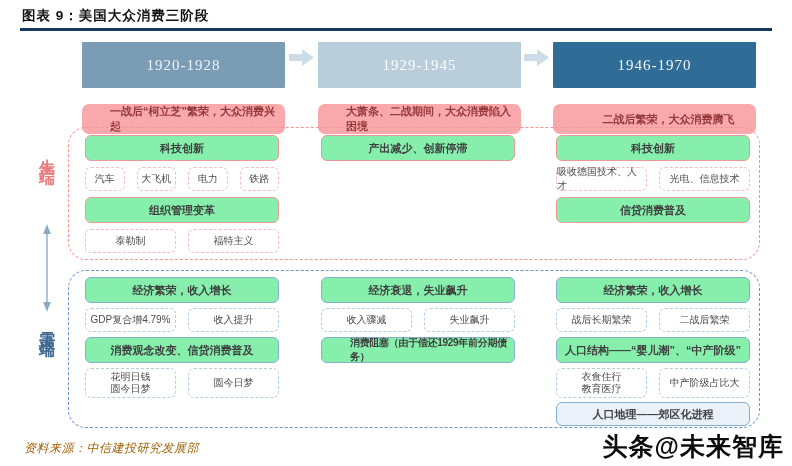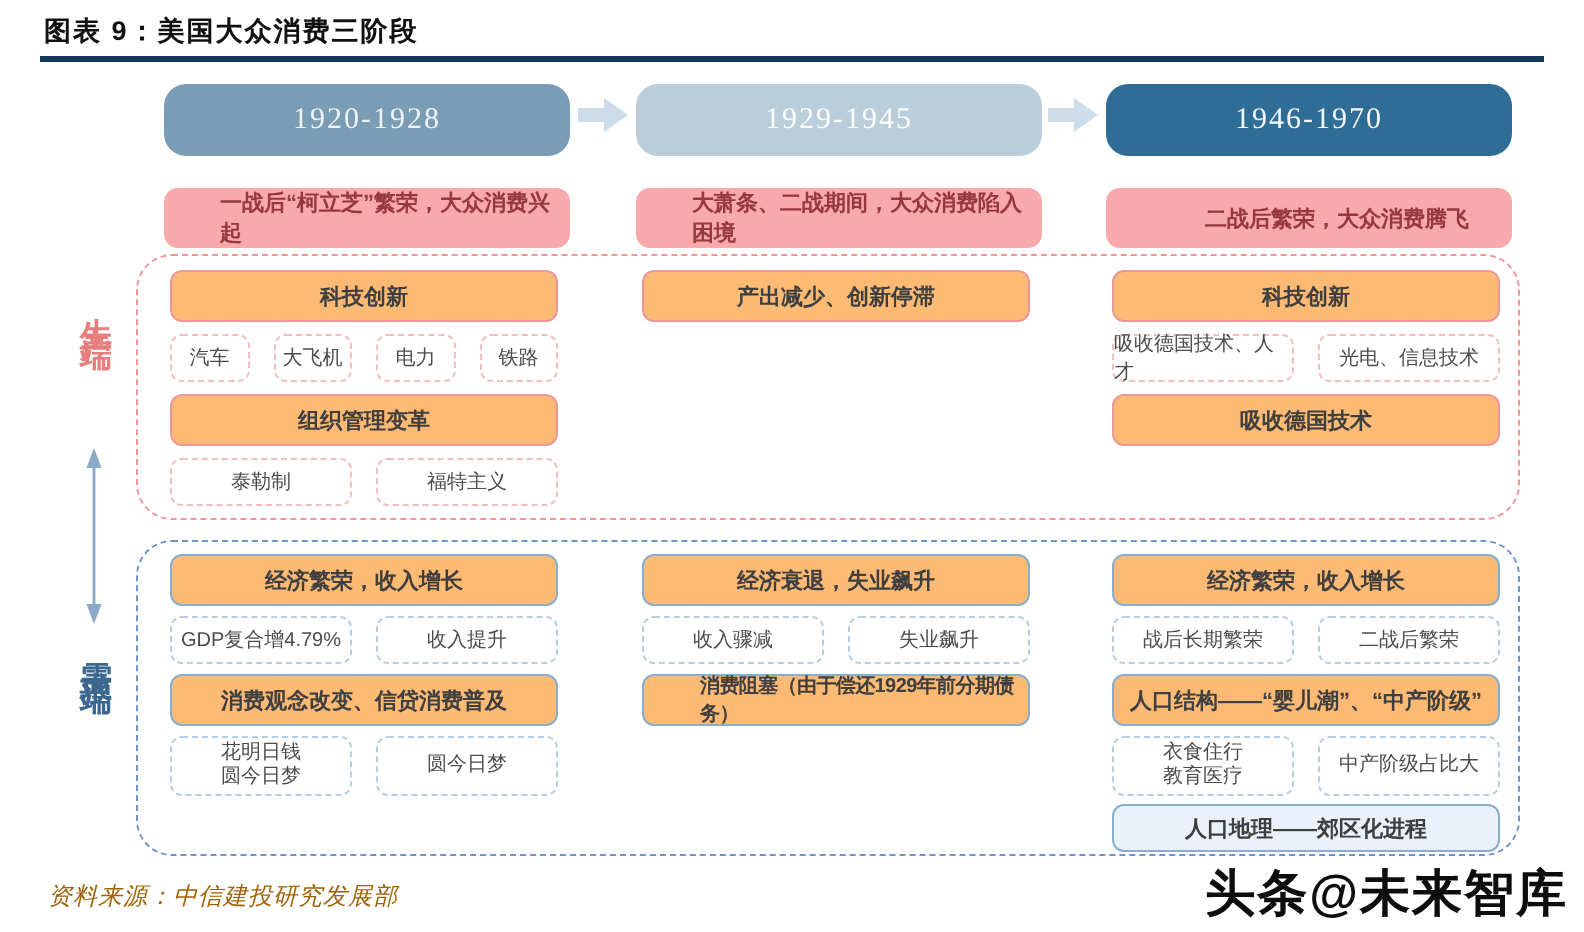--- a/index.html
+++ b/index.html
@@ -9,21 +9,21 @@
   }
   .fig-title{
     position:absolute;left:22px;top:7px;font-size:13.5px;font-weight:bold;color:#111;
     letter-spacing:1px;
   }
   .title-rule{position:absolute;left:20px;top:28px;width:752px;height:2.5px;background:#17375e;}
 
   
   .stage-col{position:absolute;top:42px;width:203px;}
   .stage-bar{
-    height:36px;border-radius:11px;display:flex;align-items:center;justify-content:center;
+    height:46px;border-radius:1px;display:flex;align-items:center;justify-content:center;
     font-family:"Liberation Serif","DejaVu Serif",serif;font-size:15px;letter-spacing:1px;
   }
   .bar1{background:#7a9cb5;color:#eef3f7;}
   .bar2{background:#b9cdda;color:#fdfeff;}
   .bar3{background:#2f6d96;color:#f4f8fb;}
   .stage-summary{
     margin-top:16px;height:30px;border-radius:7px;background:#f9a8ab;
     display:flex;align-items:center;justify-content:center;
     font-size:11px;font-weight:bold;color:#96393c;padding-left:28px;
   }
@@ -40,21 +40,21 @@
 
   
   .dash-box{position:absolute;left:68px;width:692px;border-radius:18px;box-sizing:border-box;}
   .prod-panel{top:127px;height:133px;border:1.5px dashed #f19595;}
   .demand-panel{top:270px;height:158px;border:1.5px dashed #6b95c9;}
   .pcol{position:absolute;top:0;width:194px;padding-top:7px;}
   .demand-panel .pcol{padding-top:6px;}
   .c1{left:16px;} .c2{left:252px;} .c3{left:487px;}
 
   .wbox{
-    height:26px;border-radius:6px;background:#fdba74;display:flex;align-items:center;justify-content:center;
+    height:26px;border-radius:6px;background:#86efac;display:flex;align-items:center;justify-content:center;
     font-size:11px;font-weight:bold;color:#3f3f3f;box-sizing:border-box;
   }
   .prod-panel .wbox{border:1.3px solid #ec9898;margin-bottom:6px;}
   .demand-panel .wbox{border:1.3px solid #85aed0;margin-bottom:5px;}
   .irow{display:flex;gap:12px;margin-bottom:6px;}
   .demand-panel .irow{margin-bottom:5px;}
   .sbox{
     flex:1;height:24px;border-radius:6px;background:#fff;display:flex;align-items:center;justify-content:center;
     font-size:10px;color:#4c4c4c;box-sizing:border-box;
   }
@@ -134,21 +134,21 @@
     </div>
     <div class="pcol c2">
       <div class="wbox">产出减少、创新停滞</div>
     </div>
     <div class="pcol c3">
       <div class="wbox">科技创新</div>
       <div class="irow">
         <div class="sbox">吸收德国技术、人才</div>
         <div class="sbox">光电、信息技术</div>
       </div>
-      <div class="wbox">吸收德国技术</div>
+      <div class="wbox">信贷消费普及</div>
     </div>
   </div>
 
   <div class="dash-box demand-panel">
     <div class="pcol c1">
       <div class="wbox">经济繁荣，收入增长</div>
       <div class="irow">
         <div class="sbox">GDP复合增4.79%</div>
         <div class="sbox">收入提升</div>
       </div>

